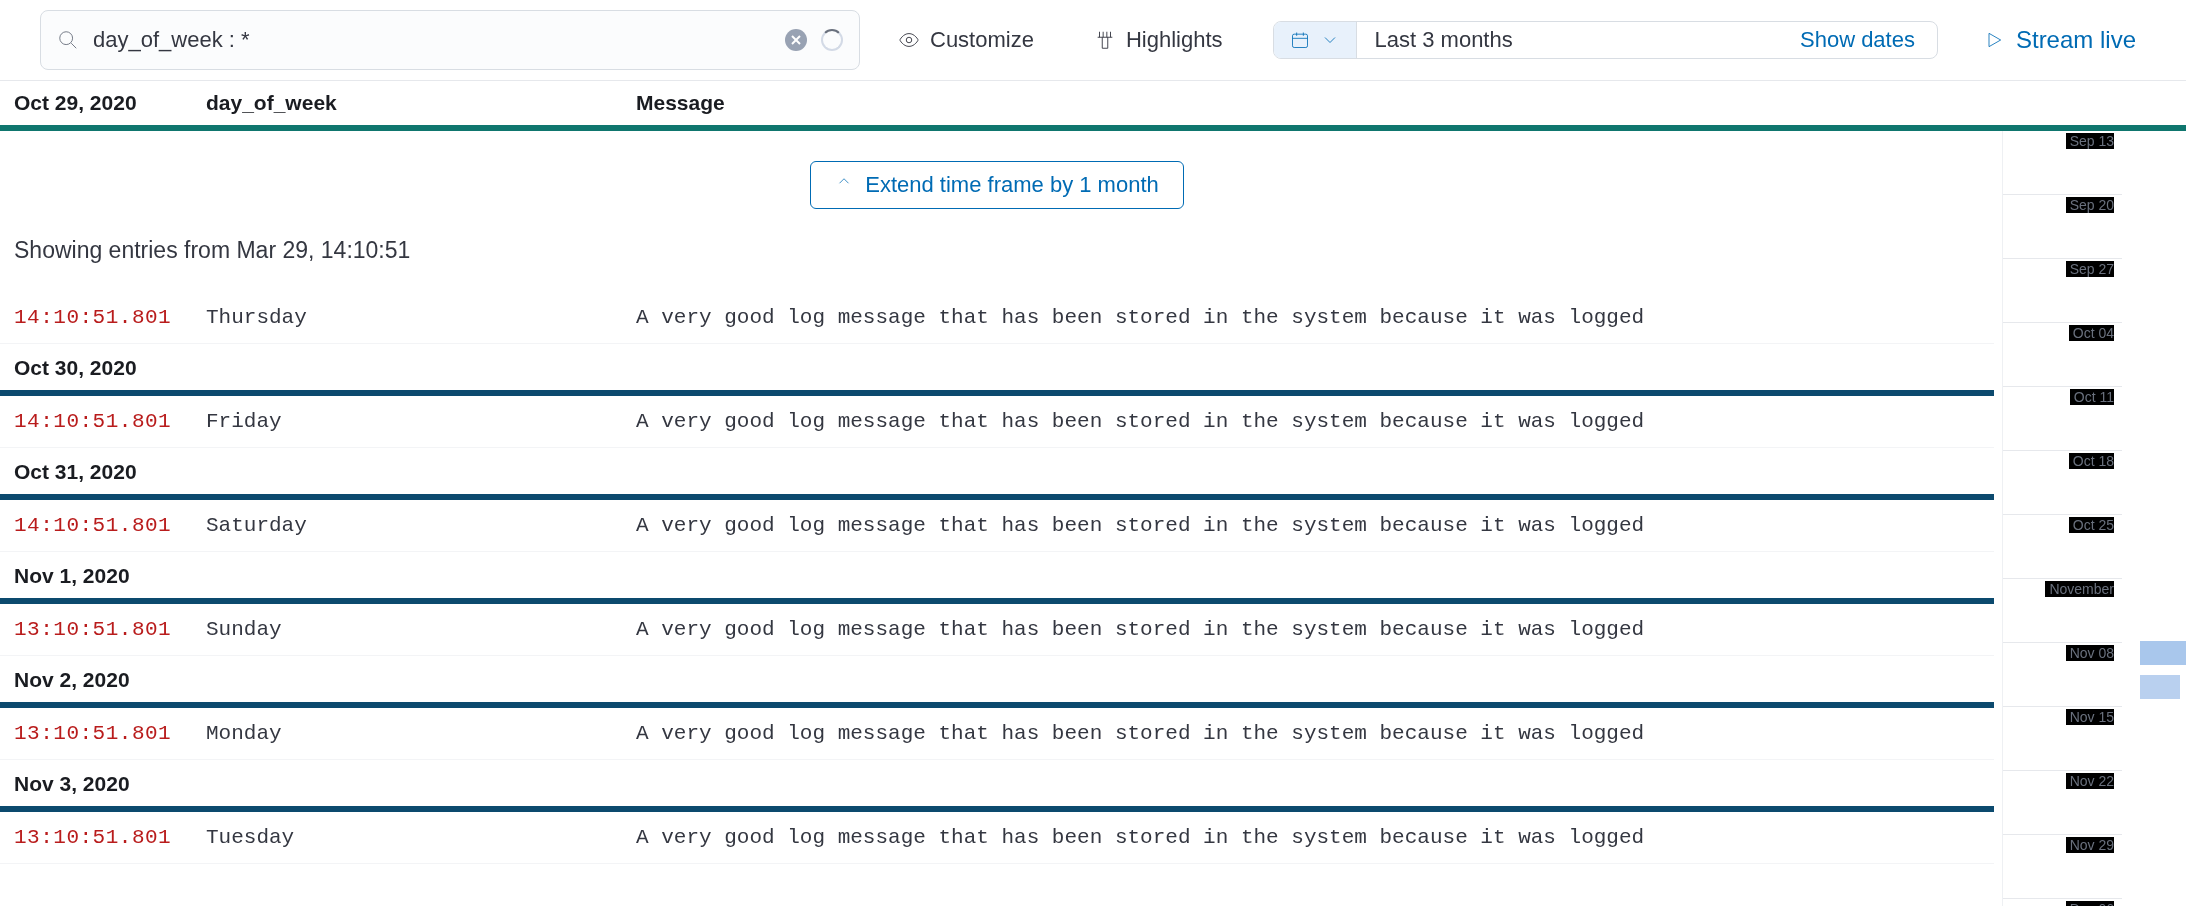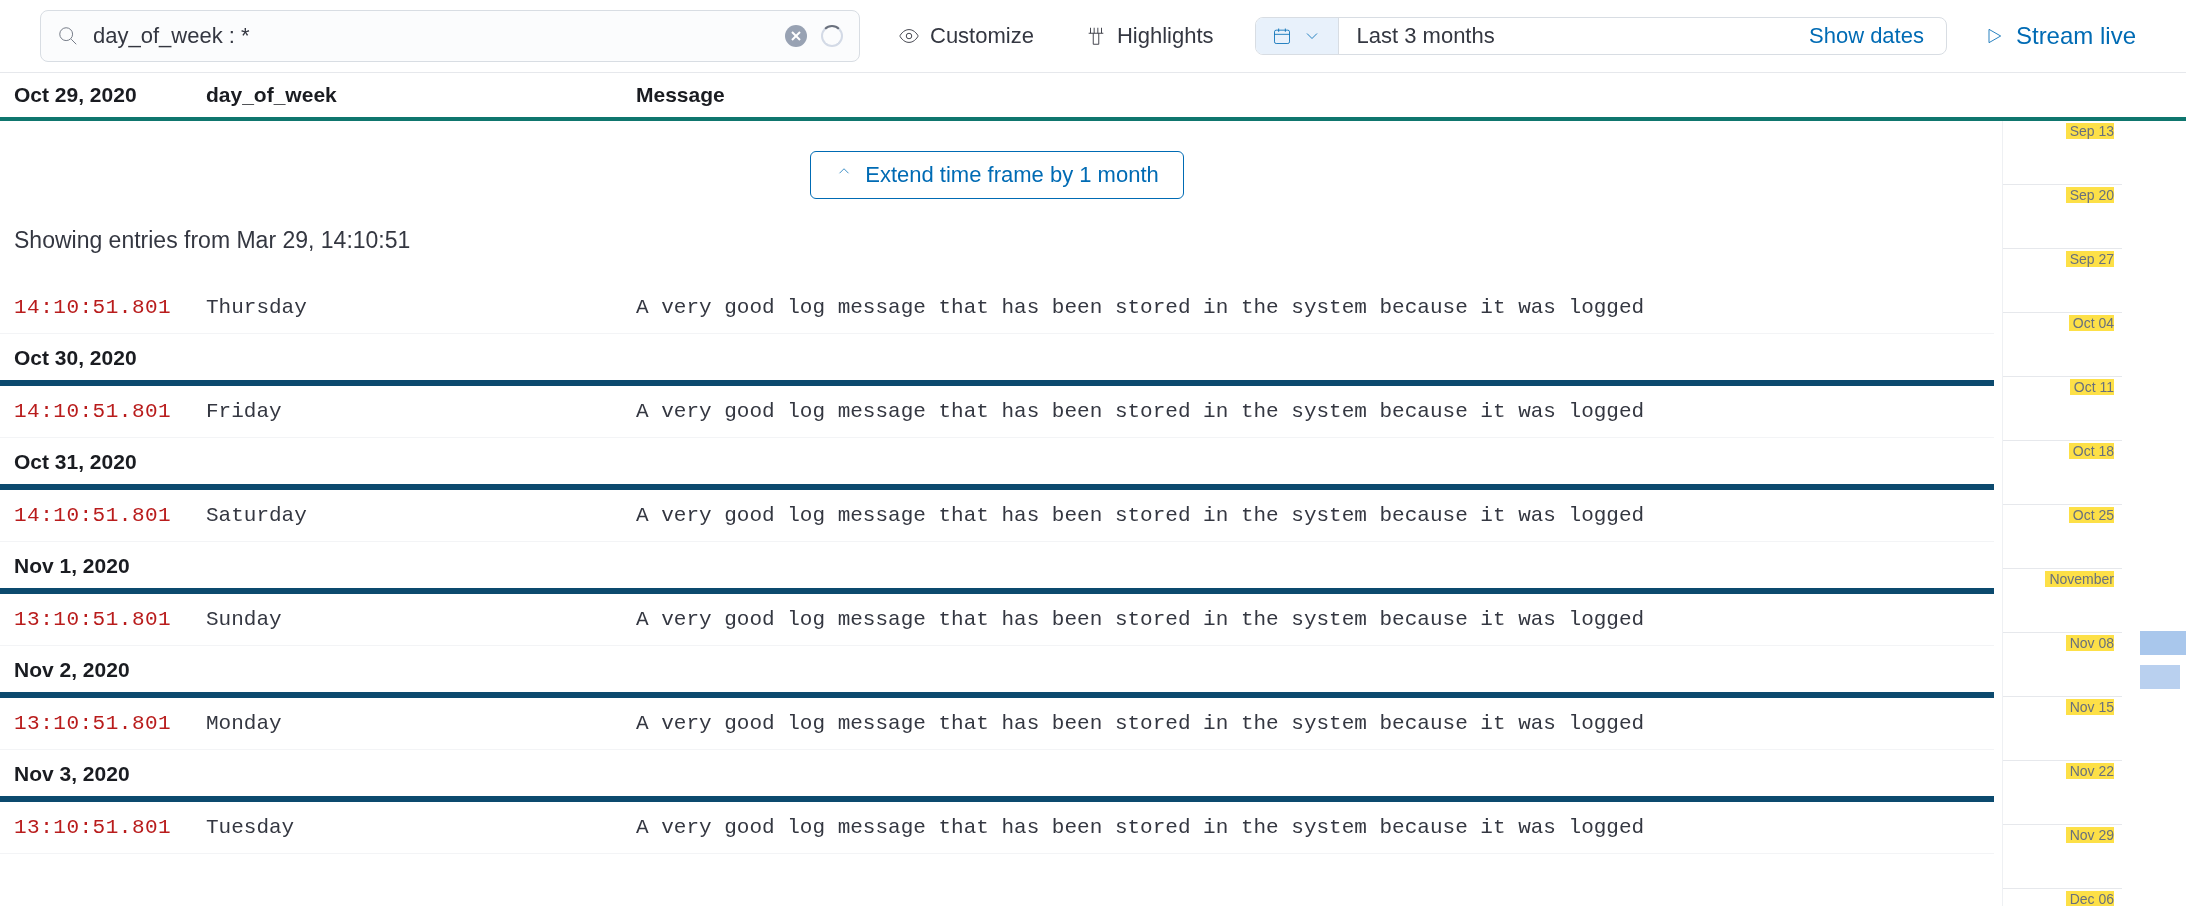--- a/index.html
+++ b/index.html
@@ -17,21 +17,21 @@
     display: flex;
     align-items: center;
     padding: 10px 40px 10px 40px;
     gap: 16px;
     border-bottom: 1px solid #e6e8ec;
   }
   .search-wrap {
     display: flex;
     align-items: center;
     flex: 0 0 820px;
-    height: 52px;
+    height: 60px;
     background: #fbfcfd;
     border: 1px solid #d8dde3;
     border-radius: 8px;
     padding: 0 16px;
     gap: 14px;
   }
   .search-wrap input {
     flex: 1;
     border: none;
     background: transparent;
@@ -42,21 +42,21 @@
   }
   .icon-svg { display: inline-flex; align-items: center; justify-content: center; }
   .search-icon svg { width: 22px; height: 22px; stroke: #69707d; fill: none; }
   .clear-icon { width: 22px; height: 22px; border-radius: 50%; background: #98a2b3; display:flex; align-items:center; justify-content:center; }
   .clear-icon svg { width: 12px; height: 12px; stroke: #fff; stroke-width: 2; }
   .spinner-icon { width: 22px; height: 22px; border: 2px solid #d3dae6; border-top-color: #69707d; border-radius: 50%; }
 
   .toolbar-rest {
     display: flex;
     align-items: center;
-    gap: 7px;
+    gap: 16px;
     flex: 1;
   }
   .tb-btn {
     display: flex;
     align-items: center;
     gap: 10px;
     height: 52px;
     padding: 0 22px;
     font-size: 22px;
     color: #343741;
@@ -107,21 +107,21 @@
     padding: 0 10px 0 30px;
     cursor: pointer;
   }
   .stream-live svg { width: 20px; height: 20px; stroke: #006bb4; fill: none; }
 
   
   .col-header {
     display: flex;
     align-items: flex-end;
     padding: 10px 14px 10px 14px;
-    border-bottom: 4px solid #0f766e;
+    border-bottom: 6px solid #0f766e;
     font-weight: 700;
     font-size: 21px;
     color: #1a1c21;
   }
   .col-time { width: 192px; }
   .col-dow  { width: 430px; }
   .col-msg  { flex: 1; }
 
   
   .content {
@@ -187,21 +187,21 @@
     height: 64px;
     display: flex;
     align-items: flex-start;
     justify-content: flex-end;
     padding: 2px 8px 0 0;
     font-size: 14px;
     color: #69707d;
     border-bottom: 1px solid #e6e8ec;
     position: relative;
   }
-  .tl-tick span { background: #fde047; padding-left: 4px; }
+  .tl-tick span { background: #000000; padding-left: 4px; }
 
   
   .activity {
     position: absolute;
     right: 0;
     top: 510px;
     width: 46px;
   }
   .activity .bar {
     height: 24px;

